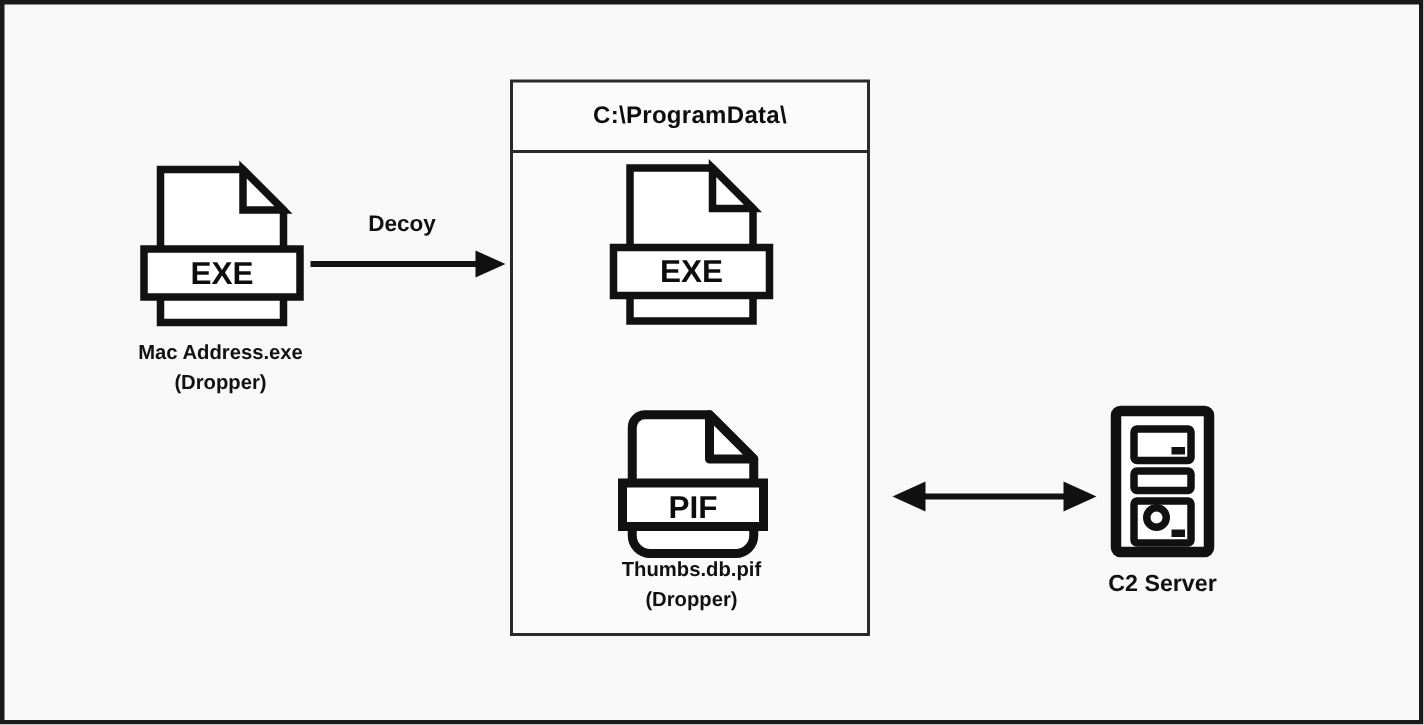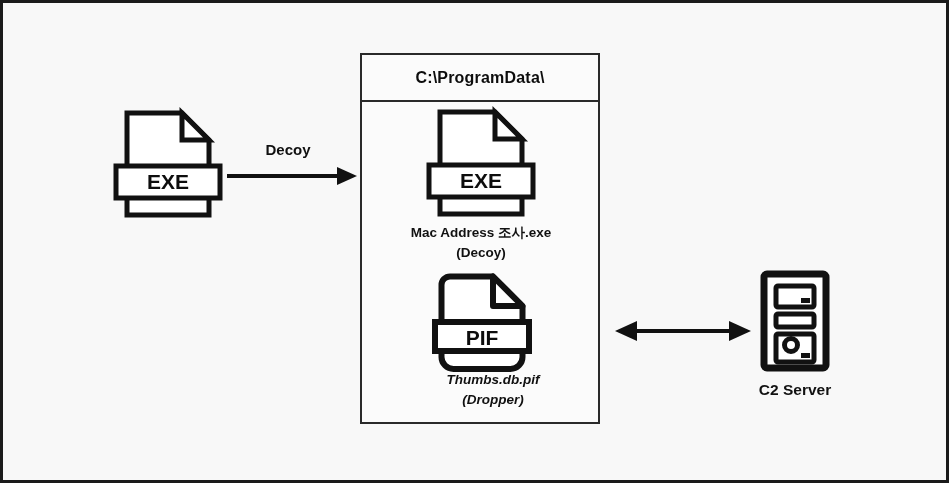--- a/index.html
+++ b/index.html
@@ -12,21 +12,21 @@
   }
   #canvas {
     position: relative;
     width: 949px;
     height: 483px;
     background: #f8f8f8;
     border: 3px solid #1a1a1a;
     box-sizing: border-box;
     overflow: hidden;
   }
-  .abs { position: absolute; margin-left: 20px; }
+  .abs { position: absolute; }
 
   
   .caption {
     text-align: center;
     color: #111111;
     font-size: 13.5px;
     font-weight: bold;
     line-height: 1.45;
     white-space: nowrap;
   }
@@ -88,20 +88,24 @@
     <svg width="92" height="112" viewBox="0 0 92 112">
 
       <path d="M5 5 H60 L87 32 V107 H5 Z" fill="#ffffff" stroke="#111111" stroke-width="5" stroke-linejoin="miter"></path>
 
       <path d="M60 5 L60 32 L87 32 Z" fill="#ffffff" stroke="#111111" stroke-width="5" stroke-linejoin="miter"></path>
 
       <rect x="-6" y="58" width="104" height="32" fill="#ffffff" stroke="#111111" stroke-width="5"></rect>
       <text x="46" y="81" text-anchor="middle" font-family="Liberation Sans, sans-serif" font-size="21" font-weight="bold" fill="#0d0d0d">EXE</text>
     </svg>
   </div>
+  <div class="abs caption" style="left:44px; top:222px; width:200px;">
+    <span>Mac Address.exe</span>
+    <span class="sub">(Dropper)</span>
+  </div>
 
   <div class="abs arrow-label" style="left:205px; top:138px; width:120px;">Decoy</div>
   <div class="abs" style="left:204px; top:162px;">
     <svg width="130" height="22" viewBox="0 0 130 22">
       <line x1="0" y1="11" x2="112" y2="11" stroke="#111111" stroke-width="4"></line>
       <path d="M110 2 L130 11 L110 20 Z" fill="#111111"></path>
     </svg>
   </div>
 
   <div class="abs" id="programdata-box" style="left:337px; top:50px; width:240px; height:371px;">
@@ -111,36 +115,32 @@
   </div>
 
   <div class="abs" style="left:412px; top:104px;">
     <svg width="92" height="112" viewBox="0 0 92 112">
       <path d="M5 5 H60 L87 32 V107 H5 Z" fill="#ffffff" stroke="#111111" stroke-width="5" stroke-linejoin="miter"></path>
       <path d="M60 5 L60 32 L87 32 Z" fill="#ffffff" stroke="#111111" stroke-width="5" stroke-linejoin="miter"></path>
       <rect x="-6" y="58" width="104" height="32" fill="#ffffff" stroke="#111111" stroke-width="5"></rect>
       <text x="46" y="81" text-anchor="middle" font-family="Liberation Sans, sans-serif" font-size="21" font-weight="bold" fill="#0d0d0d">EXE</text>
     </svg>
   </div>
-  <div class="abs caption" style="left:358px; top:220px; width:200px;">
-    <span>Mac Address 조사.exe</span>
-    <span class="sub">(Decoy)</span>
-  </div>
 
   <div class="abs" style="left:415px; top:270px;">
     <svg width="88" height="100" viewBox="0 0 88 100">
 
       <path d="M12 3.5 H55 L84.5 33 V84 A12 12 0 0 1 72.5 96 H15.5 A12 12 0 0 1 3.5 84 V12 A8.5 8.5 0 0 1 12 3.5 Z" fill="#ffffff" stroke="#111111" stroke-width="6" stroke-linejoin="round"></path>
       <path d="M55 3.5 L55 33 L84.5 33 Z" fill="#ffffff" stroke="#111111" stroke-width="6" stroke-linejoin="round"></path>
 
       <rect x="-3" y="49" width="94" height="29" fill="#ffffff" stroke="#111111" stroke-width="6"></rect>
       <text x="44" y="72" text-anchor="middle" font-family="Liberation Sans, sans-serif" font-size="21" font-weight="bold" fill="#0d0d0d">PIF</text>
     </svg>
   </div>
-  <div class="abs caption" style="left:384px; top:367px; width:172px;font-style:italic;">
+  <div class="abs caption" style="left:372px; top:367px; width:172px;">
     <span>Thumbs.db.pif</span>
     <span class="sub">(Dropper)</span>
   </div>
 
   <div class="abs" style="left:592px; top:316px;">
     <svg width="136" height="24" viewBox="0 0 136 24">
       <line x1="20" y1="12" x2="116" y2="12" stroke="#111111" stroke-width="4"></line>
       <path d="M22 2 L0 12 L22 22 Z" fill="#111111"></path>
       <path d="M114 2 L136 12 L114 22 Z" fill="#111111"></path>
     </svg>

